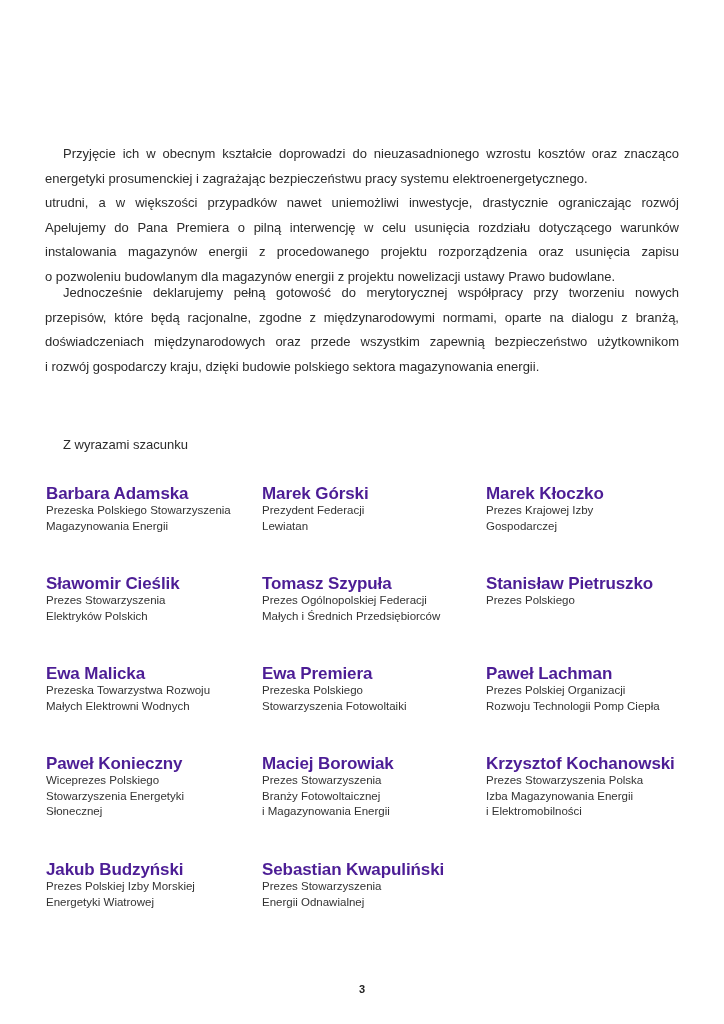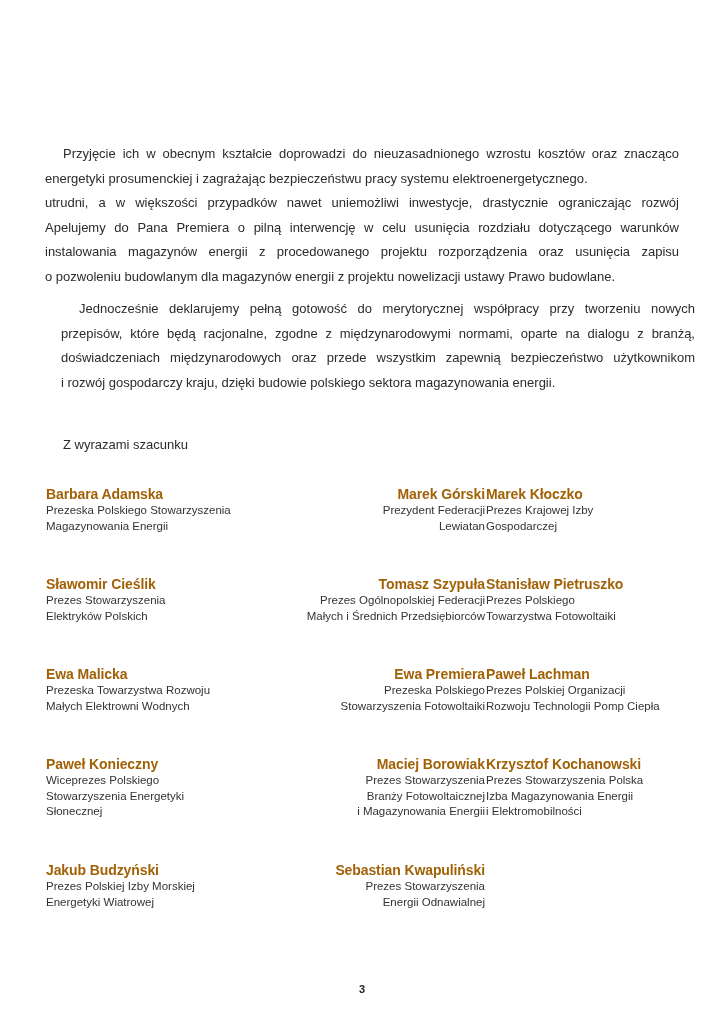--- a/index.html
+++ b/index.html
@@ -31,47 +31,47 @@
       text-align-last: justify;
       white-space: nowrap;
     }
     .para .line.last {
       text-align-last: left;
     }
     .para .line.indent {
       padding-left: 18px;
     }
     #p1 { top: 142px; }
-    #p2 { top: 297px; margin-left: 16px; }
+    #p2 { top: 281px; }
     .closing {
       position: absolute;
       left: 63px;
       top: 437px;
       font-size: 13px;
       color: #2b2b2b;
       text-align: right;
     }
     .sig {
       position: absolute;
       width: 215px;
     }
     .sig .name {
-      font-size: 14px;
+      font-size: 17px;
       font-weight: bold;
-      color: #a16207;
+      color: #4c1d95;
       line-height: 18px;
       letter-spacing: -0.1px;
     }
     .sig .role {
       font-size: 11.5px;
       color: #333333;
       line-height: 15.5px;
     }
     .col1 { left: 46px; }
-    .col2 { left: 270px; text-align: right; }
+    .col2 { left: 262px; }
     .col3 { left: 486px; }
     .row1 { top: 485px; }
     .row2 { top: 575px; }
     .row3 { top: 665px; }
     .row4 { top: 755px; }
     .row5 { top: 861px; }
     .page-number {
       position: absolute;
       top: 983px;
       left: 0;
@@ -127,21 +127,20 @@
     <div class="role">Elektryków Polskich</div>
   </div>
   <div class="sig col2 row2">
     <div class="name">Tomasz Szypuła</div>
     <div class="role">Prezes Ogólnopolskiej Federacji</div>
     <div class="role">Małych i Średnich Przedsiębiorców</div>
   </div>
   <div class="sig col3 row2">
     <div class="name">Stanisław Pietruszko</div>
     <div class="role">Prezes Polskiego</div>
-    <div class="role">Towarzystwa Fotowoltaiki</div>
   </div>
 
   <div class="sig col1 row3">
     <div class="name">Ewa Malicka</div>
     <div class="role">Prezeska Towarzystwa Rozwoju</div>
     <div class="role">Małych Elektrowni Wodnych</div>
   </div>
   <div class="sig col2 row3">
     <div class="name">Ewa Premiera</div>
     <div class="role">Prezeska Polskiego</div>

